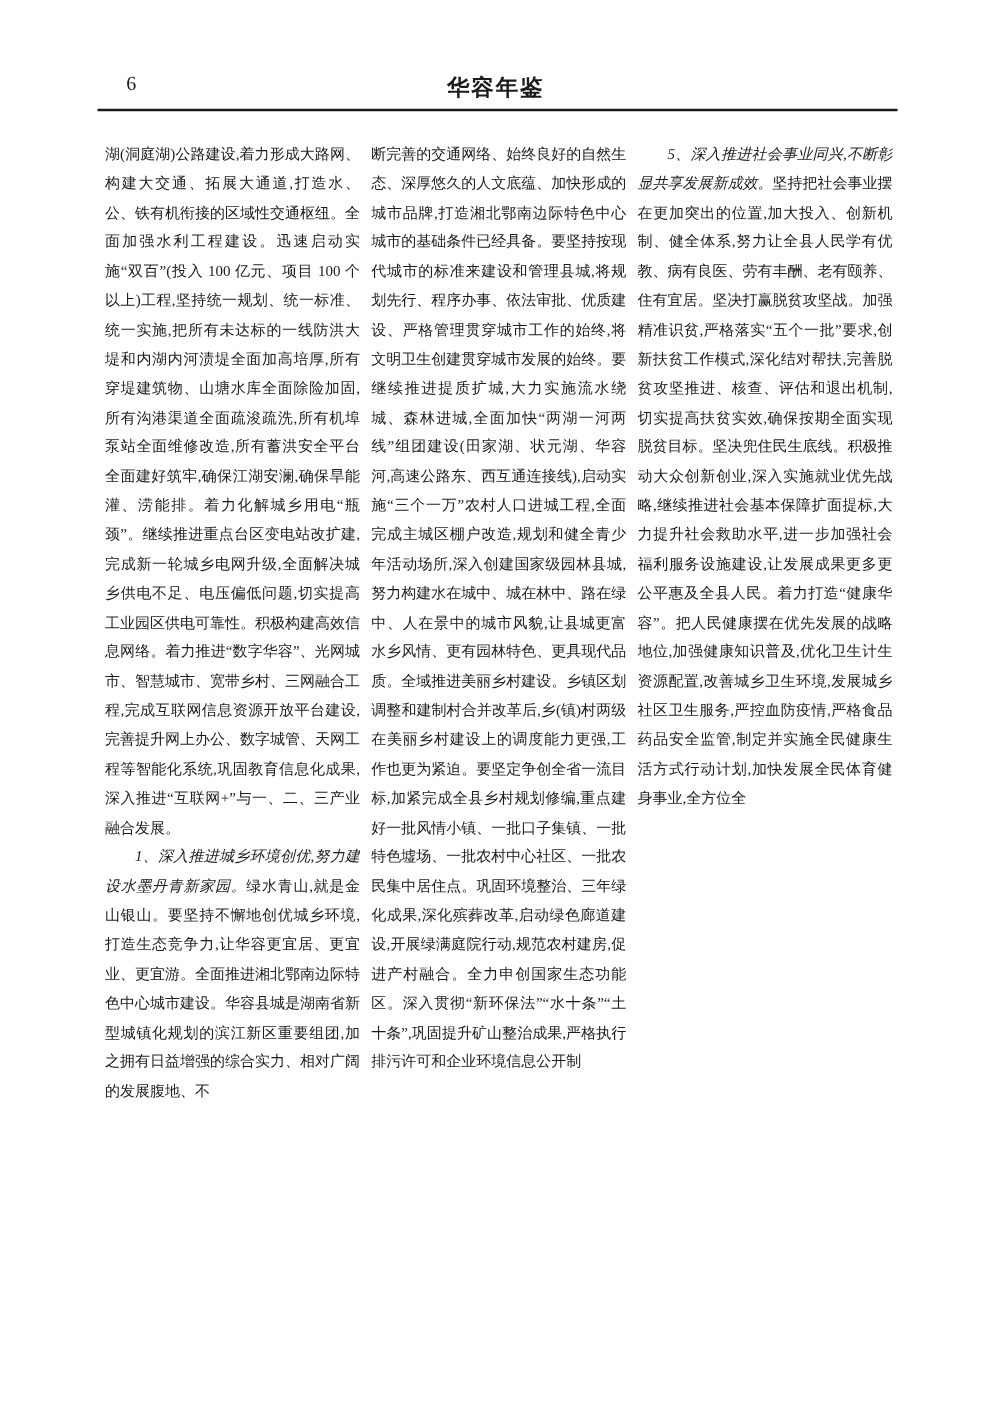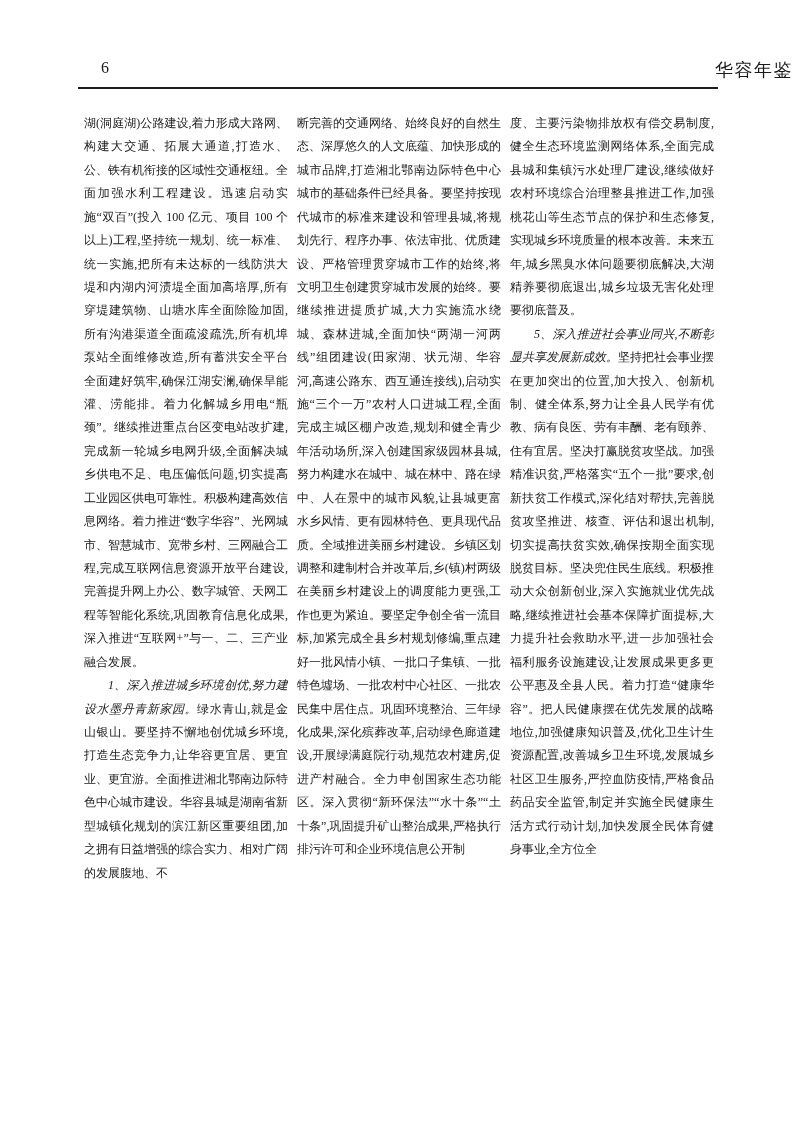--- a/index.html
+++ b/index.html
@@ -6,22 +6,22 @@
   body{
     width:793px;height:1122px;background:#ffffff;position:relative;
     font-family:"Liberation Serif","DejaVu Serif",serif;color:#1b1b1b;
     -webkit-font-smoothing:antialiased;
   }
   .page{position:absolute;inset:0;background:#ffffff;overflow:hidden;}
   .pagenum{
     position:absolute;left:101px;top:59px;font-size:16px;letter-spacing:0.5px;
   }
   .journal-title{
-    position:absolute;left:0;right:0;top:58px;text-align:right;
-    font-size:18px;font-weight:400;letter-spacing:1.5px;
+    position:absolute;left:0;right:0;top:58px;text-align:center;
+    font-size:18px;font-weight:700;letter-spacing:1.5px;
   }
   .header-rule{
     position:absolute;left:78px;top:87px;width:640px;height:2px;background:#1c1c1c;
   }
   .content{
     position:absolute;left:84px;top:112px;width:630px;height:892px;
     display:flex;gap:9px;
   }
   .col{
     width:204px;height:100%;overflow:hidden;
@@ -41,17 +41,16 @@
   <div class="header-rule"></div>
   <div class="content">
     <div class="col">
         <p class="para"><span class="song">湖(洞庭湖)公路建设,着力形成大路网、构建大交通、拓展大通道,打造水、公、铁有机衔接的区域性交通枢纽。全面加强水利工程建设。迅速启动实施“双百”(投入 100 亿元、项目 100 个以上)工程,坚持统一规划、统一标准、统一实施,把所有未达标的一线防洪大堤和内湖内河渍堤全面加高培厚,所有穿堤建筑物、山塘水库全面除险加固,所有沟港渠道全面疏浚疏洗,所有机埠泵站全面维修改造,所有蓄洪安全平台全面建好筑牢,确保江湖安澜,确保旱能灌、涝能排。着力化解城乡用电“瓶颈”。继续推进重点台区变电站改扩建,完成新一轮城乡电网升级,全面解决城乡供电不足、电压偏低问题,切实提高工业园区供电可靠性。积极构建高效信息网络。着力推进“数字华容”、光网城市、智慧城市、宽带乡村、三网融合工程,完成互联网信息资源开放平台建设,完善提升网上办公、数字城管、天网工程等智能化系统,巩固教育信息化成果,深入推进“互联网+”与一、二、三产业融合发展。</span></p>
         <p class="para indent"><span class="kai">1、深入推进城乡环境创优,努力建设水墨丹青新家园。</span><span class="song">绿水青山,就是金山银山。要坚持不懈地创优城乡环境,打造生态竞争力,让华容更宜居、更宜业、更宜游。全面推进湘北鄂南边际特色中心城市建设。华容县城是湖南省新型城镇化规划的滨江新区重要组团,加之拥有日益增强的综合实力、相对广阔的发展腹地、不</span></p>
       </div>
     <div class="col">
         <p class="para"><span class="song">断完善的交通网络、始终良好的自然生态、深厚悠久的人文底蕴、加快形成的城市品牌,打造湘北鄂南边际特色中心城市的基础条件已经具备。要坚持按现代城市的标准来建设和管理县城,将规划先行、程序办事、依法审批、优质建设、严格管理贯穿城市工作的始终,将文明卫生创建贯穿城市发展的始终。要继续推进提质扩城,大力实施流水绕城、森林进城,全面加快“两湖一河两线”组团建设(田家湖、状元湖、华容河,高速公路东、西互通连接线),启动实施“三个一万”农村人口进城工程,全面完成主城区棚户改造,规划和健全青少年活动场所,深入创建国家级园林县城,努力构建水在城中、城在林中、路在绿中、人在景中的城市风貌,让县城更富水乡风情、更有园林特色、更具现代品质。全域推进美丽乡村建设。乡镇区划调整和建制村合并改革后,乡(镇)村两级在美丽乡村建设上的调度能力更强,工作也更为紧迫。要坚定争创全省一流目标,加紧完成全县乡村规划修编,重点建好一批风情小镇、一批口子集镇、一批特色墟场、一批农村中心社区、一批农民集中居住点。巩固环境整治、三年绿化成果,深化殡葬改革,启动绿色廊道建设,开展绿满庭院行动,规范农村建房,促进产村融合。全力申创国家生态功能区。深入贯彻“新环保法”“水十条”“土十条”,巩固提升矿山整治成果,严格执行排污许可和企业环境信息公开制</span></p>
       </div>
     <div class="col">
-        <p class="para"><span class="song">度、主要污染物排放权有偿交易制度,健全生态环境监测网络体系,全面完成县城和集镇污水处理厂建设,继续做好农村环境综合治理整县推进工作,加强桃花山等生态节点的保护和生态修复,实现城乡环境质量的根本改善。未来五年,城乡黑臭水体问题要彻底解决,大湖精养要彻底退出,城乡垃圾无害化处理要彻底普及。</span></p>
         <p class="para indent"><span class="kai">5、深入推进社会事业同兴,不断彰显共享发展新成效。</span><span class="song">坚持把社会事业摆在更加突出的位置,加大投入、创新机制、健全体系,努力让全县人民学有优教、病有良医、劳有丰酬、老有颐养、住有宜居。坚决打赢脱贫攻坚战。加强精准识贫,严格落实“五个一批”要求,创新扶贫工作模式,深化结对帮扶,完善脱贫攻坚推进、核查、评估和退出机制,切实提高扶贫实效,确保按期全面实现脱贫目标。坚决兜住民生底线。积极推动大众创新创业,深入实施就业优先战略,继续推进社会基本保障扩面提标,大力提升社会救助水平,进一步加强社会福利服务设施建设,让发展成果更多更公平惠及全县人民。着力打造“健康华容”。把人民健康摆在优先发展的战略地位,加强健康知识普及,优化卫生计生资源配置,改善城乡卫生环境,发展城乡社区卫生服务,严控血防疫情,严格食品药品安全监管,制定并实施全民健康生活方式行动计划,加快发展全民体育健身事业,全方位全</span></p>
       </div>
   </div>
 </div>
 
 </body></html>

